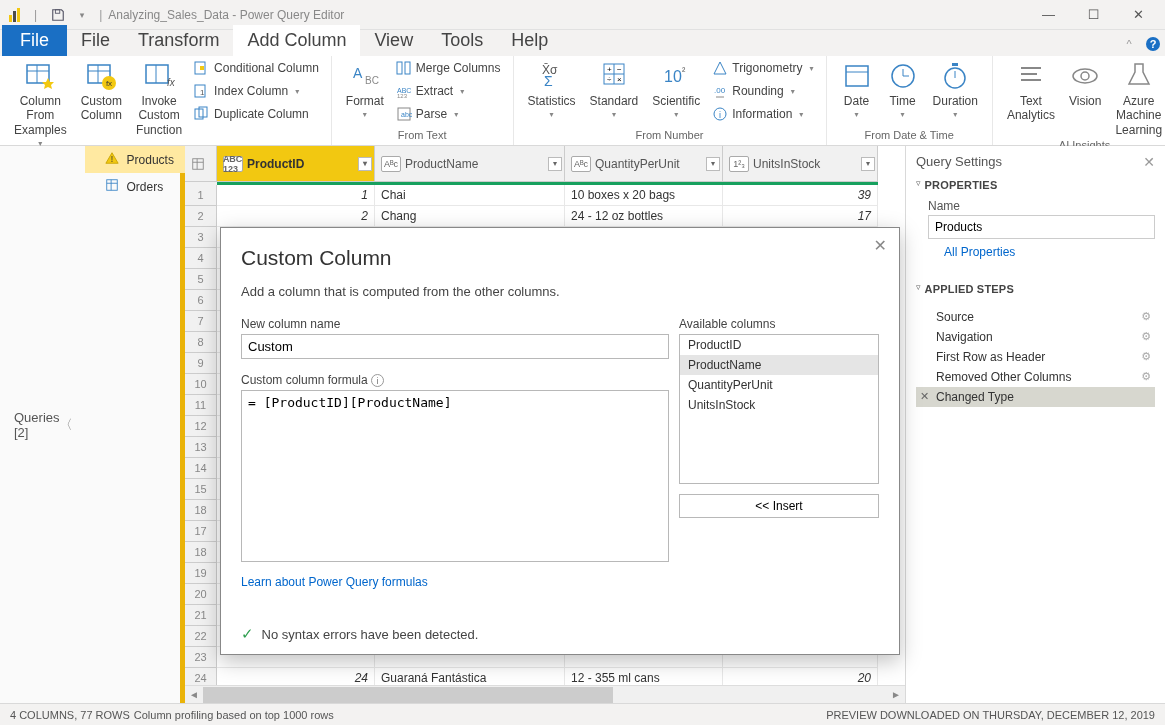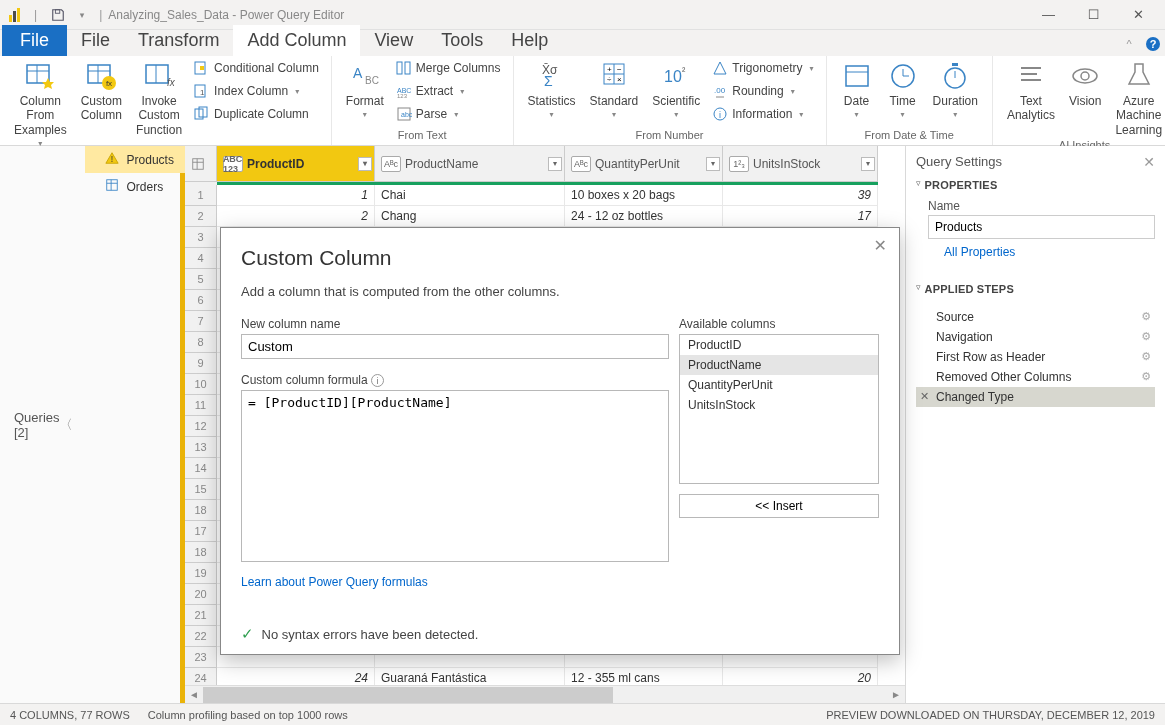--- a/index.html
+++ b/index.html
@@ -605,21 +605,21 @@
         <div class="step-item sel">
           <span style="position:absolute;left:4px;color:#666;font-size:11px;">✕</span>
           <span>Changed Type</span>
         </div>
       </div>
   </div>
 </div>
 
 <div class="statusbar">
   <span>4 COLUMNS, 77 ROWS</span>
-  <span style="margin-left:18px;">Column profiling based on top 1000 rows</span>
+  <span style="margin-left:4px;">Column profiling based on top 1000 rows</span>
   <span class="right">PREVIEW DOWNLOADED ON THURSDAY, DECEMBER 12, 2019</span>
 </div>
 
 <div class="dialog">
   <div class="close-x">✕</div>
   <h2>Custom Column</h2>
   <div class="subtitle">Add a column that is computed from the other columns.</div>
   <div class="cols">
     <div class="left-col">
       <label>New column name</label>

